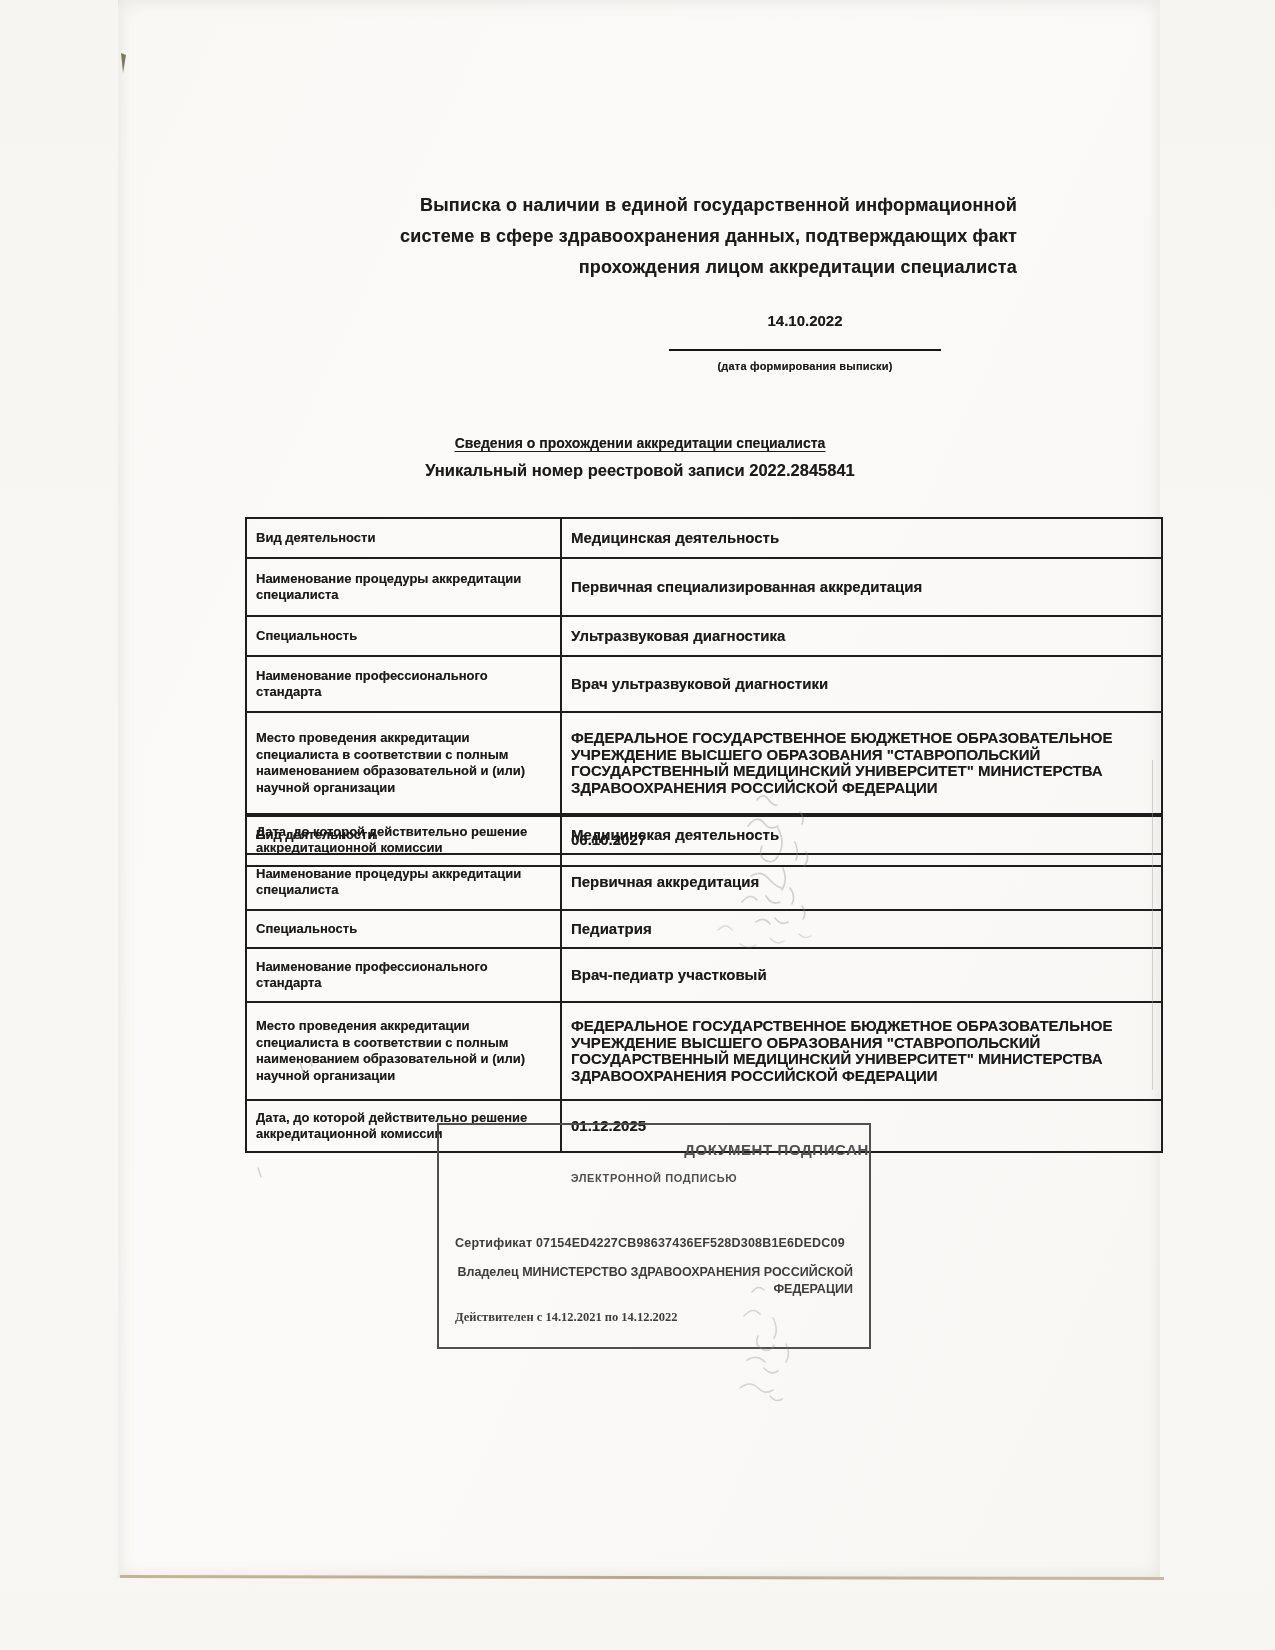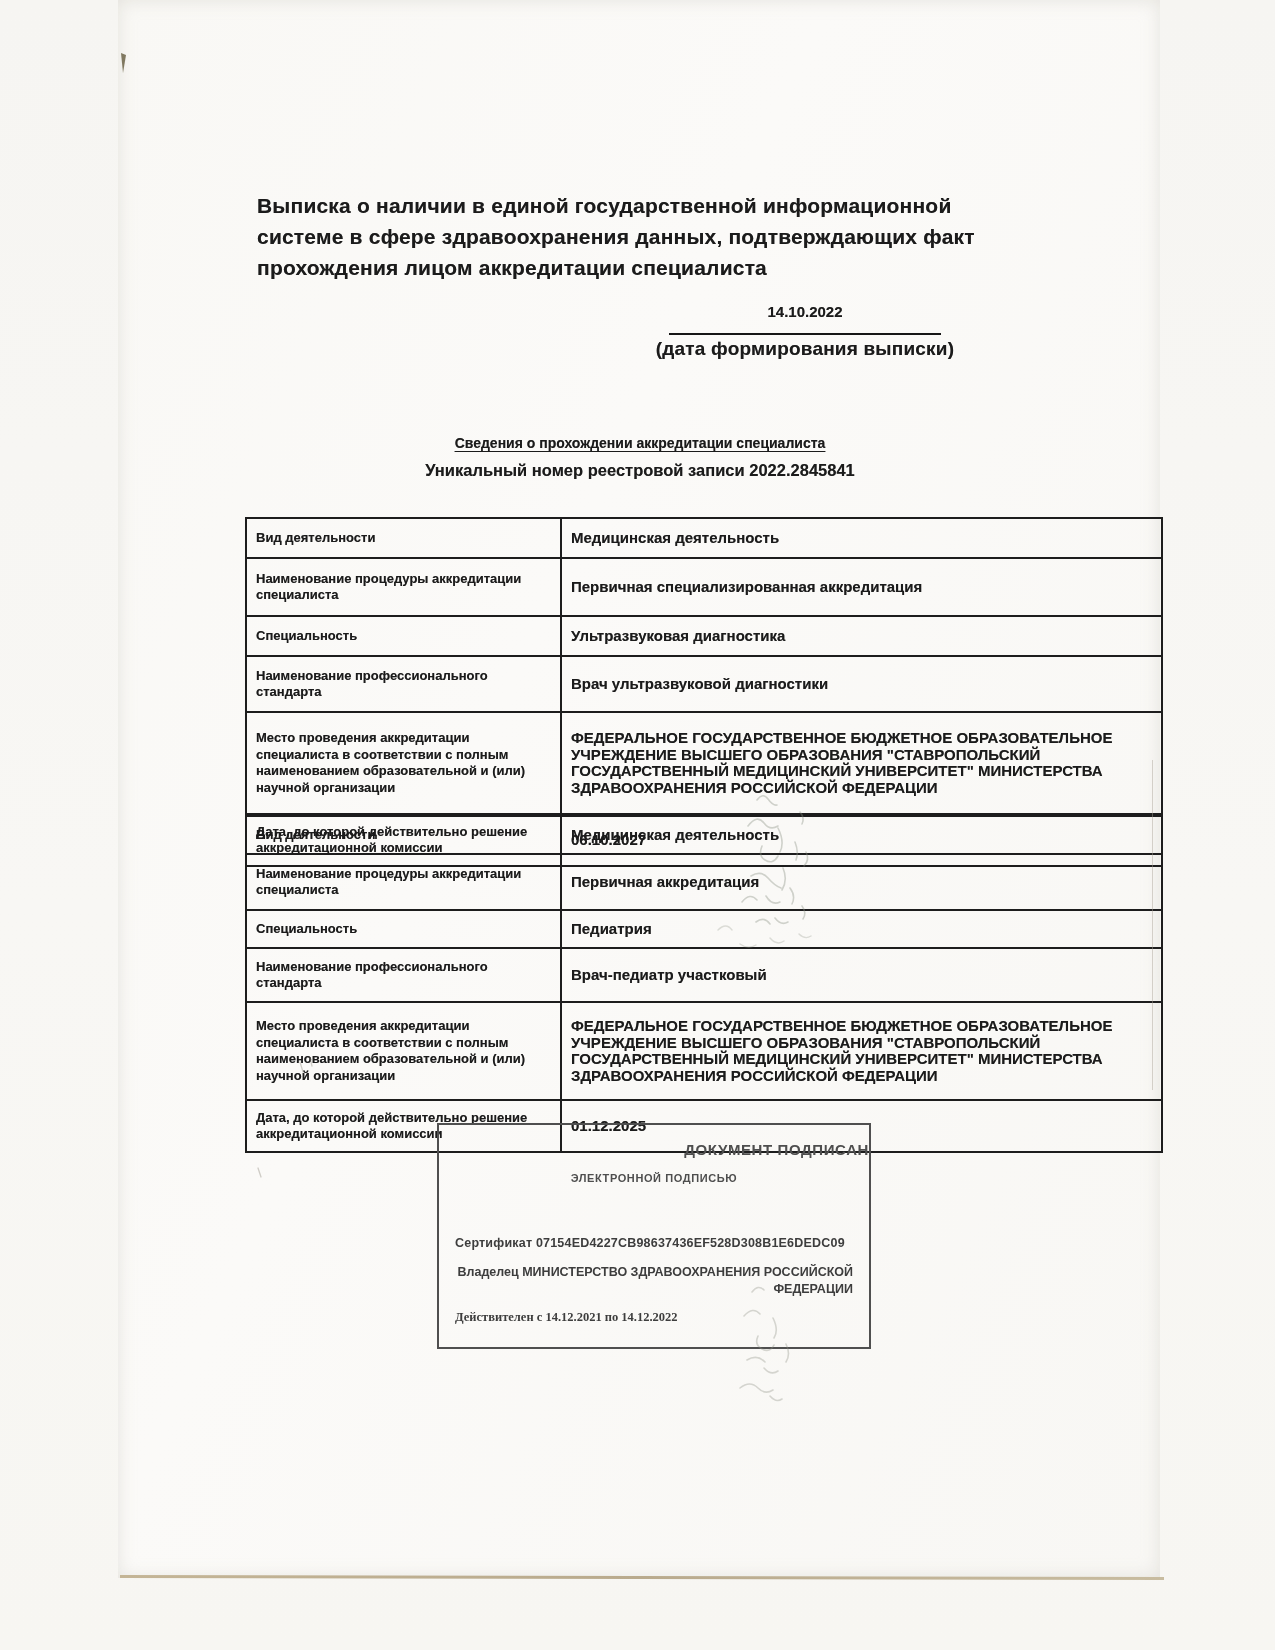--- a/index.html
+++ b/index.html
@@ -21,29 +21,29 @@
     position:absolute;left:120px;top:1576px;width:1044px;height:3px;
     background:linear-gradient(90deg,#c4b596 0%,#b9aa8d 50%,#c8bca0 100%);
     transform:rotate(0.12deg);
   }
   .page-right-edge{
     position:absolute;left:1152px;top:760px;width:1px;height:330px;
     background:rgba(170,165,150,0.45);
   }
   .txt{color:#1b1b1b;text-shadow:0 0 0.6px rgba(25,25,25,0.5);}
   .title{
-    position:absolute;top:190px;left:257px;width:760px;text-align:left;
-    font-size:21px;font-weight:bold;line-height:31px;letter-spacing:0.2px;
+    position:absolute;top:190px;left:257px;width:760px;text-align:right;
+    font-size:18px;font-weight:bold;line-height:31px;letter-spacing:0.2px;
   }
   .date-block{position:absolute;top:303px;left:655px;width:300px;text-align:center;}
   .date-value{
-    display:block;margin:0 auto;width:272px;font-size:15px;font-weight:bold;
-    border-bottom:2.5px solid #161616;padding-bottom:13px;
-  }
-  .date-caption{font-size:19px;font-weight:bold;margin-top:3px;letter-spacing:0.2px;}
+    display:block;margin:9px auto;width:272px;font-size:15px;font-weight:bold;
+    border-bottom:2.5px solid #161616;padding-bottom:20px;
+  }
+  .date-caption{font-size:11px;font-weight:bold;margin-top:3px;letter-spacing:0.2px;}
   .intro{
     position:absolute;top:363px;left:235px;width:780px;text-align:center;
     font-size:14px;font-weight:bold;line-height:23px;
   }
   .intro .tail{font-size:16px;font-weight:600;}
   .section-heading{
     position:absolute;top:435px;left:245px;width:790px;text-align:center;
     font-size:14px;font-weight:bold;text-decoration:underline;text-underline-offset:3px;
   }
   .registry{

